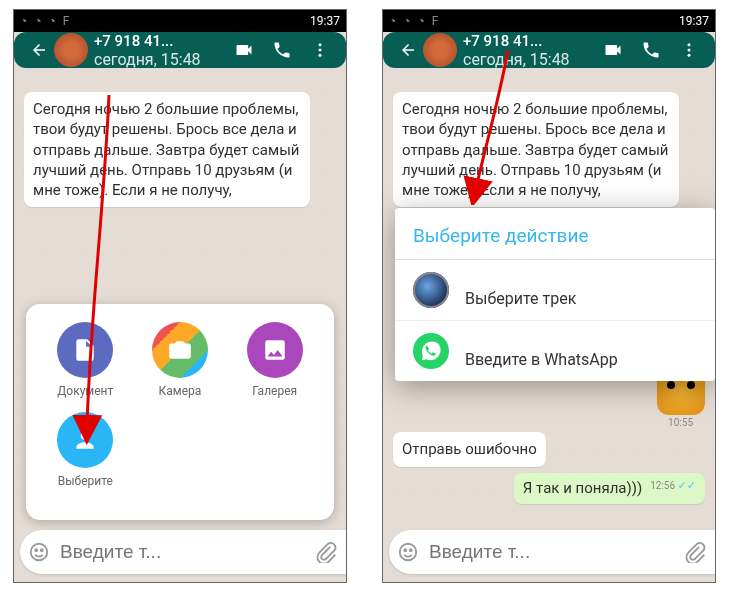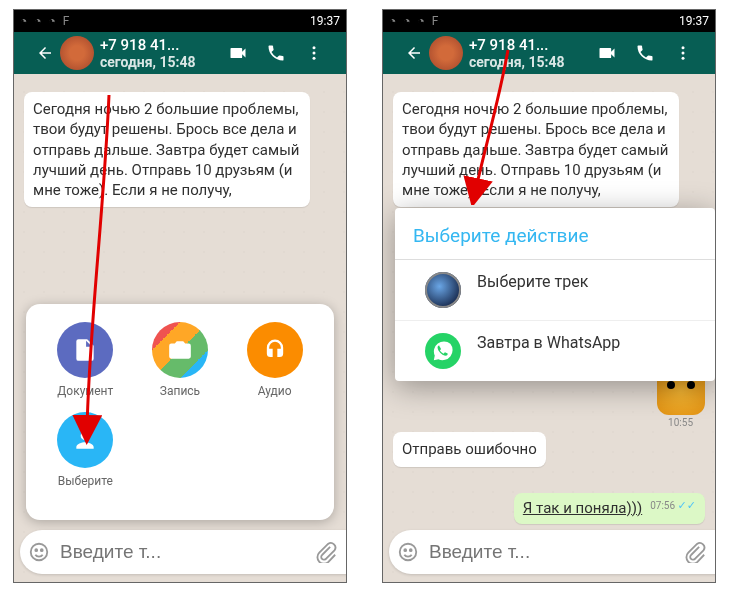--- a/index.html
+++ b/index.html
@@ -2,31 +2,31 @@
 <html><head>
 <meta charset="utf-8">
 <style>
   html, body { margin: 0; padding: 0; background: #fff; font-family: Roboto, "Helvetica Neue", Arial, sans-serif; }
   .canvas { width: 733px; height: 593px; position: relative; background: #fff; }
   .phone { position: absolute; top: 9px; width: 334px; height: 574px; border: 1px solid #666; box-sizing: border-box; background: #e5ddd5; overflow: hidden; }
   .phone.left { left: 13px; }
   .phone.right { left: 382px; }
   .statusbar { height: 22px; background: #000; display: flex; align-items: center; justify-content: space-between; padding: 0 6px; color: #fff; font-size: 12px; }
   .status-icons { display: flex; gap: 3px; align-items: center; color: #888; letter-spacing: 2px; }
-  .header { height: 42px; background: #075e54; display: flex; align-items: center; padding: 0 22px; color: #fff; gap: 6px; }
+  .header { height: 36px; background: #075e54; display: flex; align-items: center; padding: 0 16px; color: #fff; gap: 6px; border-radius: 12px; }
   .back { font-size: 20px; color: #fff; }
   .avatar { width: 34px; height: 34px; border-radius: 50%; background: radial-gradient(circle, #d26a3a 30%, #a0442a); flex-shrink: 0; }
   .contact { flex: 1; min-width: 0; }
   .contact .name { font-size: 15px; font-weight: 500; white-space: nowrap; overflow: hidden; text-overflow: ellipsis; }
-  .contact .sub { font-size: 14px; opacity: .85; font-weight: bold; }
+  .contact .sub { font-size: 16px; opacity: .85; }
   .hicons { display: flex; gap: 18px; align-items: center; color: #fff; }
   .hicon { width: 20px; height: 20px; display: flex; align-items: center; justify-content: center; }
   .chat { position: absolute; top: 72px; left: 0; right: 0; bottom: 0; background-image: radial-gradient(circle, rgba(0,0,0,.02) 1px, transparent 1px); background-size: 20px 20px; background-color: #e5ddd5; padding: 6px; box-sizing: border-box; }
   .bubble-in { background: #ffffff; border-radius: 8px; padding: 7px 9px; font-size: 15px; line-height: 1.35; color: #303030; box-shadow: 0 1px 1px rgba(0,0,0,.1); margin: 4px 30px 6px 4px; }
-  .bubble-out { background: #dcf8c6; border-radius: 8px; padding: 6px 9px; font-size: 15px; line-height: 1.3; color: #303030; box-shadow: 0 1px 1px rgba(0,0,0,.1); margin: 20px 4px 6px 80px; display: inline-block; float: right; clear: both; text-decoration: underline; }
+  .bubble-out { background: #dcf8c6; border-radius: 8px; padding: 6px 9px; font-size: 15px; line-height: 1.3; color: #303030; box-shadow: 0 1px 1px rgba(0,0,0,.1); margin: 0 4px 6px 80px; display: inline-block; float: right; clear: both; }
   .meta { font-size: 10px; color: #888; float: right; margin-left: 8px; }
   .ticks { color: #4fc3f7; font-size: 11px; }
   .sticker { width: 48px; height: 48px; background: radial-gradient(circle, #f7b733, #e09012); border-radius: 12px; margin: 4px 4px 2px 80px; float: right; clear: both; position: relative; }
   .sticker::after { content: ""; position: absolute; left: 10px; top: 14px; width: 8px; height: 8px; background: #000; border-radius: 50%; box-shadow: 20px 0 0 #000; }
   .sticker-meta { font-size: 10px; color: #888; float: right; clear: both; margin-right: 16px; }
   .inputrow { position: absolute; bottom: 8px; left: 6px; right: 6px; display: flex; align-items: center; gap: 8px; }
   .inputbox { flex: 1; background: #fff; border-radius: 24px; height: 44px; display: flex; align-items: center; padding: 0 8px; gap: 8px; box-shadow: 0 1px 3px rgba(0,0,0,.15); }
   .inputbox .txt { flex: 1; color: #b2b2b2; font-size: 19px; border: none; outline: none; background: none; min-width: 0; }
   .micbtn { width: 44px; height: 44px; border-radius: 50%; background: #00bfa5; display: flex; align-items: center; justify-content: center; color: #fff; box-shadow: 0 2px 4px rgba(0,0,0,.2); }
   .att-icon { width: 22px; height: 22px; color: #888; display: flex; align-items: center; justify-content: center; }
@@ -36,21 +36,21 @@
   .att-label { font-size: 12px; color: #666; }
   .c-doc { background: #5c6bc0; }
   .c-cam { background: linear-gradient(135deg, #ef5350 25%, #ffa726 25% 50%, #66bb6a 50% 75%, #29b6f6 75%); }
   .c-gal { background: #ab47bc; }
   .c-aud { background: #fb8c00; }
   .c-loc { background: #66bb6a; }
   .c-con { background: #29b6f6; }
   .arrow { position: absolute; z-index: 50; pointer-events: none; }
   .dialog { position: absolute; left: 12px; right: 0; top: 198px; background: #fff; border-radius: 4px; box-shadow: 0 6px 30px rgba(0,0,0,.35); }
   .dialog-title { padding: 16px 18px 12px; font-size: 19px; color: #34b7f1; border-bottom: 1px solid #ddd; }
-  .dialog-item { display: flex; align-items: flex-start; gap: 16px; padding: 12px 30px; font-size: 16px; color: #333; }
+  .dialog-item { display: flex; align-items: flex-end; gap: 16px; padding: 12px 18px; font-size: 16px; color: #333; }
   .dialog-sep { height: 1px; background: #eee; }
   .d-icon { width: 36px; height: 36px; border-radius: 50%; display: flex; align-items: center; justify-content: center; color: #fff; flex-shrink: 0; }
   .d-lens { background: radial-gradient(circle at 40% 40%, #6aa6e6, #1b2f54 70%); box-shadow: 0 0 0 2px #888 inset; }
   .d-wa { background: #25D366; position: relative; }
   .d-wa svg { width: 22px; height: 22px; }
   .clearfix::after { content: ""; display: table; clear: both; }
   svg { display: block; }
 </style>
 </head>
 <body>
@@ -106,29 +106,29 @@
               </svg>
         </div>
         <div class="att-label">Документ</div>
       </div>
       <div class="att-item">
         <div class="att-circle c-cam">
           <svg width="26" height="26" viewBox="0 0 24 24" fill="#fff">
                 <path d="M12 15a3 3 0 1 0 0-6 3 3 0 0 0 0 6zm8-9h-3.2l-1.8-2H9L7.2 6H4a2 2 0 0 0-2 2v10a2 2 0 0 0 2 2h16a2 2 0 0 0 2-2V8a2 2 0 0 0-2-2z"></path>
               </svg>
         </div>
-        <div class="att-label">Запись</div>
-      </div>
-      <div class="att-item">
-        <div class="att-circle c-aud">
-          <svg width="28" height="28" viewBox="0 0 24 24" fill="#fff">
-                <path d="M12 3a7 7 0 0 0-7 7v5a3 3 0 0 0 3 3h2v-7H7v-1a5 5 0 1 1 10 0v1h-3v7h2a3 3 0 0 0 3-3v-5a7 7 0 0 0-7-7z"></path>
-              </svg>
-        </div>
-        <div class="att-label">Аудио</div>
+        <div class="att-label">Камера</div>
+      </div>
+      <div class="att-item">
+        <div class="att-circle c-gal">
+          <svg width="26" height="26" viewBox="0 0 24 24" fill="#fff">
+                <path d="M21 19V5a2 2 0 0 0-2-2H5a2 2 0 0 0-2 2v14a2 2 0 0 0 2 2h14a2 2 0 0 0 2-2zM8.5 13.5l2.5 3 3.5-4.5 4.5 6H5z"></path>
+              </svg>
+        </div>
+        <div class="att-label">Галерея</div>
       </div>
       <div class="att-item">
         <div class="att-circle c-con">
           <svg width="26" height="26" viewBox="0 0 24 24" fill="#fff">
                 <path d="M12 12a4 4 0 1 0 0-8 4 4 0 0 0 0 8zm0 2c-3 0-8 1.5-8 4.5V20h16v-1.5c0-3-5-4.5-8-4.5z"></path>
               </svg>
         </div>
         <div class="att-label">Выберите</div>
       </div>
     </div>
@@ -219,21 +219,21 @@
 
     <div class="sticker"></div>
     <div class="sticker-meta">10:55</div>
 
     <div class="bubble-in" style="margin:4px 120px 6px 4px; display:inline-block; float:left; clear:both;">
       <span>Отправь ошибочно</span>
     </div>
 
     <div class="bubble-out">
       <span>Я так и поняла)))</span>
-      <span class="meta"><span>07:56</span> <span class="ticks">✓✓</span></span>
+      <span class="meta"><span>12:56</span> <span class="ticks">✓✓</span></span>
     </div>
 
     <div class="inputrow">
       <div class="inputbox">
         <span class="att-icon">
           <svg width="22" height="22" viewBox="0 0 24 24" fill="none" stroke="#999" stroke-width="2">
                 <circle cx="12" cy="12" r="9"></circle>
                 <circle cx="9" cy="10" r="1" fill="#999"></circle>
                 <circle cx="15" cy="10" r="1" fill="#999"></circle>
                 <path d="M8 15c1 1.5 2.5 2 4 2s3-.5 4-2"></path>
@@ -265,21 +265,21 @@
       <div class="d-icon d-lens"></div>
       <span>Выберите трек</span>
     </div>
     <div class="dialog-sep"></div>
     <div class="dialog-item">
       <div class="d-icon d-wa">
         <svg viewBox="0 0 24 24" fill="#fff">
               <path d="M20 4a11 11 0 0 0-17 13L2 22l5-1a11 11 0 0 0 13-17zM8 7c.3 0 .5 0 .7.5l1 2c.1.3 0 .5-.2.8l-.7.8c-.2.2-.2.4 0 .7a8 8 0 0 0 3.4 3c.3.1.5.1.7-.1l.9-1c.2-.3.5-.3.8-.2l2 1c.4.2.5.4.5.7 0 .6-.6 1.6-1.3 1.8-1 .3-2.4 0-4.3-1a14 14 0 0 1-4.3-4.3c-1-1.9-1.3-3.3-1-4.3.2-.7 1.2-1.3 1.8-1.3z"></path>
             </svg>
       </div>
-      <span>Завтра в WhatsApp</span>
+      <span>Введите в WhatsApp</span>
     </div>
   </div>
 
   <svg class="arrow" style="left:70px; top:35px;" width="70" height="160" viewBox="0 0 70 160">
     <defs>
           <marker id="ah2" markerWidth="10" markerHeight="10" refX="5" refY="5" orient="auto">
             <path d="M0,0 L10,5 L0,10 z" fill="#e10000"></path>
           </marker>
         </defs>
     <path d="M55,5 C45,60 30,110 22,148" stroke="#e10000" stroke-width="3" fill="none" marker-end="url(#ah2)"></path>

